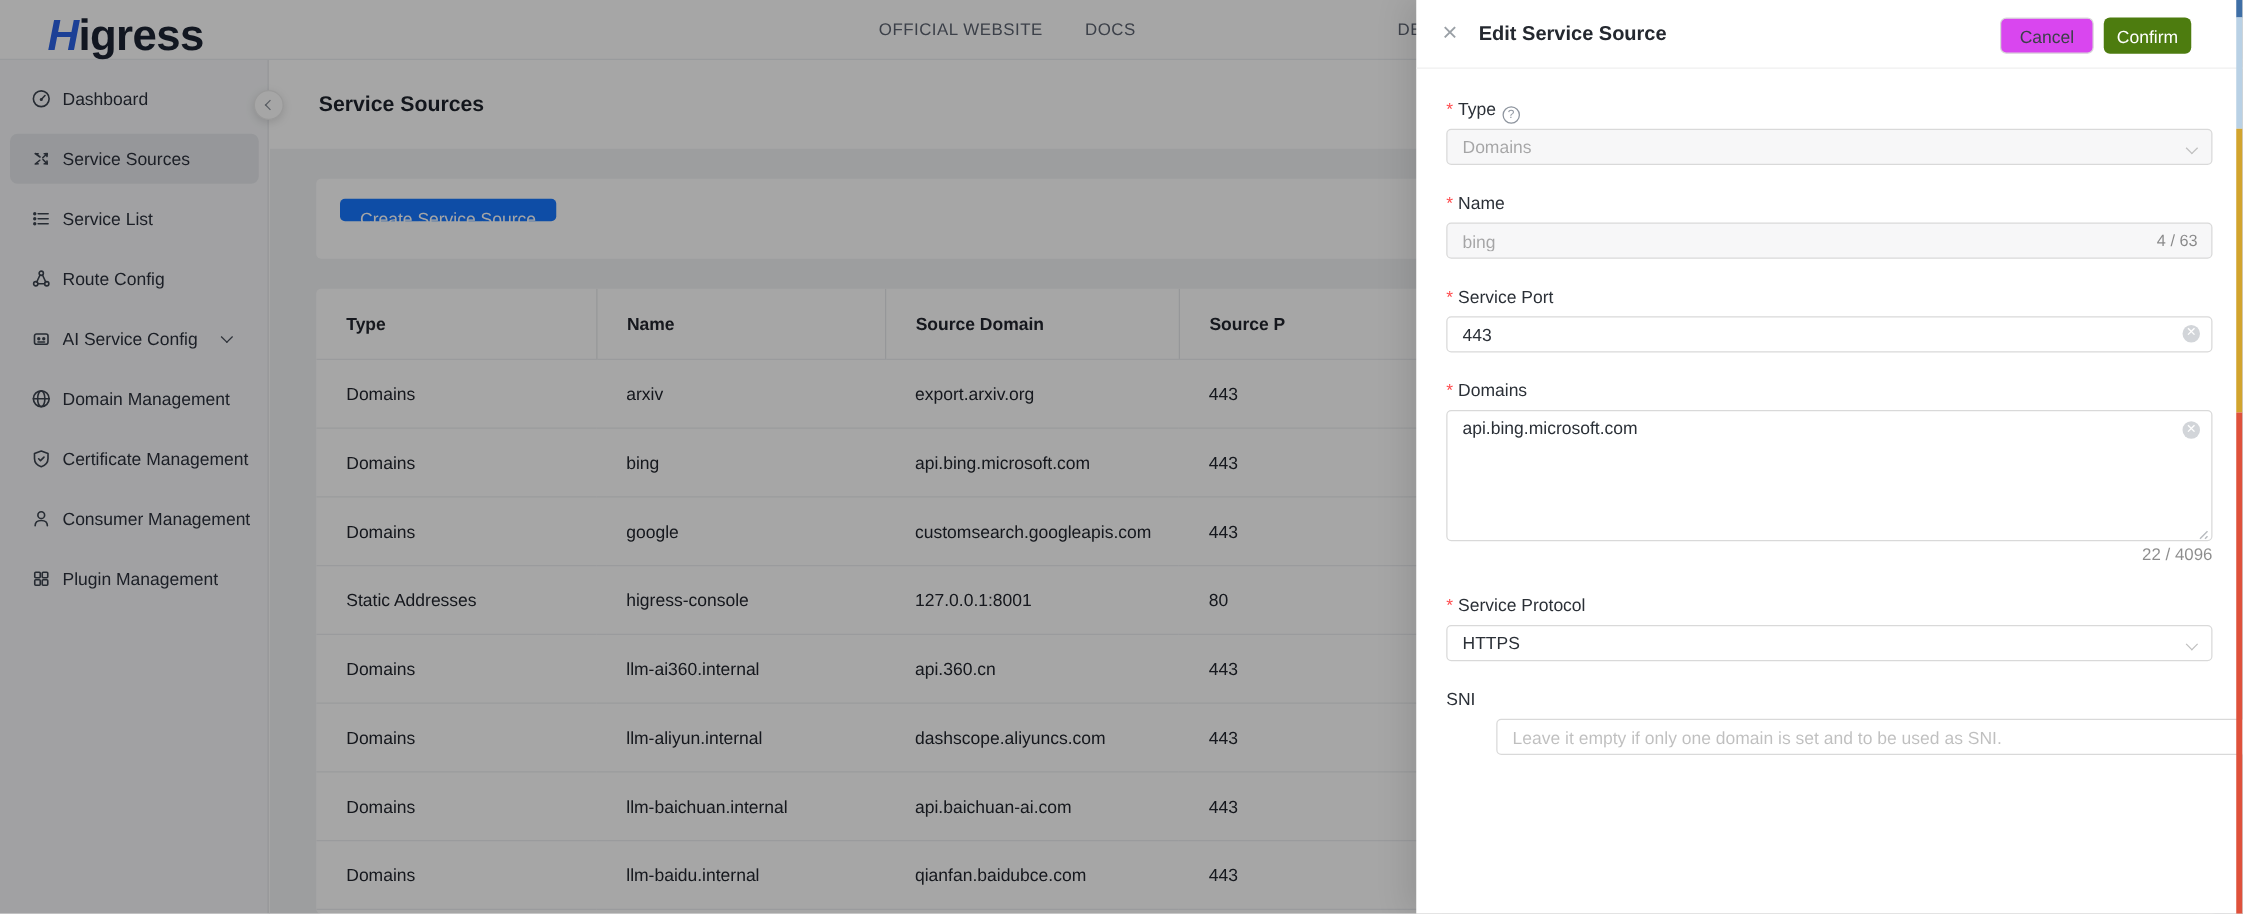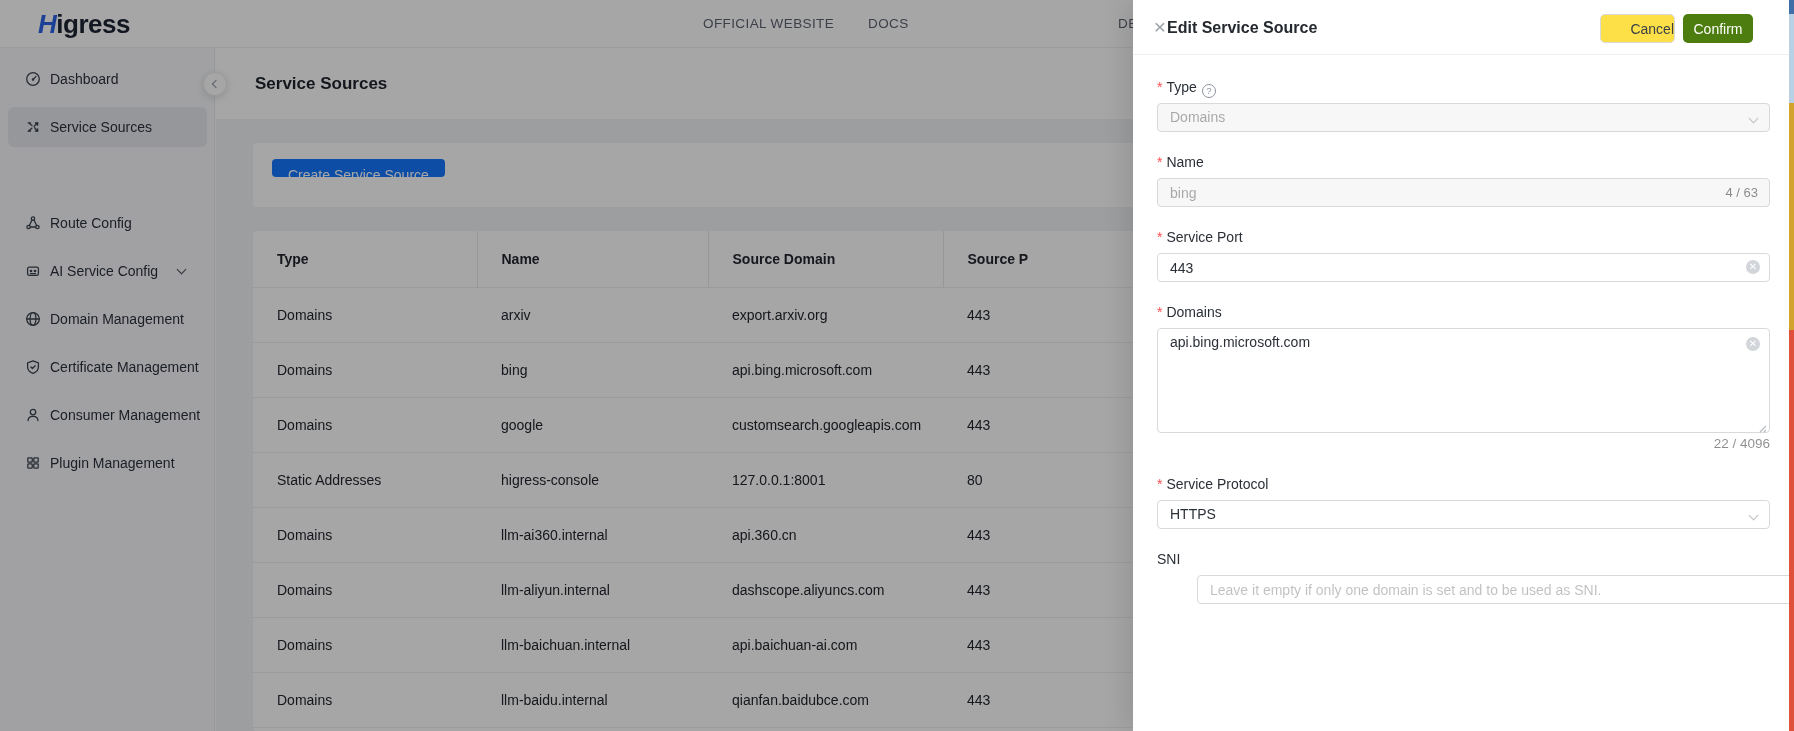--- a/index.html
+++ b/index.html
@@ -1,21 +1,21 @@
 <!DOCTYPE html>
 <html><head>
 <meta charset="utf-8">
 <style>
   * { margin:0; padding:0; box-sizing:border-box; }
   html,body { width:1794px; height:731px; overflow:hidden; }
   body { position:relative; font-family:"Liberation Sans","DejaVu Sans",sans-serif; background:#fff; color:#2b3037; }
 
   
   .navbar { position:absolute; left:0; top:0; width:1794px; height:48px; background:#fff; border-bottom:1px solid #eceef1; z-index:1; }
-  .logo { position:absolute; left:38px; top:9px; font-size:26px; font-weight:700; letter-spacing:-0.5px; }
+  .logo { position:absolute; left:38px; top:9px; font-size:35px; font-weight:700; letter-spacing:-0.5px; }
   .logo .h { color:#2c63e6; font-style:italic; font-weight:800; }
   .logo .rest { color:#1d2433; }
   .nav-item { position:absolute; top:0; height:48px; line-height:48px; font-size:13.5px; letter-spacing:0.4px; color:#5c6370; cursor:pointer; white-space:nowrap; }
 
   .sidebar { position:absolute; left:0; top:48px; width:215px; height:683px; background:#f7f8fa; border-right:1px solid #e6e8eb; z-index:1; }
   .side-item { position:absolute; left:8px; width:199px; height:40px; border-radius:6px; display:flex; align-items:center; cursor:pointer; }
   .side-item.selected { background:#e7e9ed; }
   .side-item .ico { position:absolute; left:17px; width:16px; height:16px; display:flex; }
   .side-item .lbl { position:absolute; left:42px; right:6px; font-size:14px; color:#2c313c; white-space:nowrap; overflow:hidden; }
   .chev-down { position:absolute; left:170px; top:15px; width:7px; height:7px; border-right:1.5px solid #454b57; border-bottom:1.5px solid #454b57; transform:rotate(45deg); }
@@ -38,22 +38,22 @@
   .grid td { height:55px; font-weight:400; }
   .col-type { width:224px; } .col-name { width:231px; } .col-domain { width:235px; }
 
   
   .mask { position:absolute; inset:0; background:rgba(0,0,0,0.35); z-index:10; }
 
   
   .drawer { position:absolute; left:1133px; top:0; width:661px; height:731px; background:#fff; z-index:20; box-shadow:-8px 0 24px rgba(0,0,0,.10); }
   .drawer-header { position:absolute; left:0; top:0; width:100%; height:55px; border-bottom:1px solid #efefef; }
   .close-x { position:absolute; left:16px; top:13px; width:22px; height:28px; font-size:21px; color:#9aa0a6; line-height:28px; text-align:center; cursor:pointer; }
-  .drawer-title { position:absolute; left:34px; top:0; height:55px; line-height:55px; font-size:16px; font-weight:700; color:#24282f; }
-  .btn-cancel { position:absolute; left:467px; top:14px; width:75px; height:29px; background:#fde047; border:1px solid #d9d9d9; border-radius:5px; font-size:14px; color:#3b4048; cursor:pointer;text-align:right; }
+  .drawer-title { position:absolute; left:50px; top:0; height:55px; line-height:55px; font-size:16px; font-weight:700; color:#24282f; }
+  .btn-cancel { position:absolute; left:467px; top:14px; width:75px; height:29px; background:#d946ef; border:1px solid #d9d9d9; border-radius:5px; font-size:14px; color:#3b4048; cursor:pointer; }
   .btn-confirm { position:absolute; left:550px; top:14px; width:70px; height:29px; background:#4d7c0f; border:none; border-radius:5px; font-size:14px; color:#fff; cursor:pointer; }
 
   .f-label { position:absolute; left:24px; font-size:14px; color:#2b3037; white-space:nowrap; }
   .req { color:#ff4d4f; margin-right:4px; font-size:14px; }
   .q-icon { display:inline-block; width:14px; height:14px; border:1.2px solid #8d949e; border-radius:50%; color:#8d949e; font-size:9.5px; line-height:12px; text-align:center; vertical-align:-2px; margin-left:5px; }
   .f-input { position:absolute; left:24px; width:613px; height:29px; border:1px solid #d9d9d9; border-radius:4px; background:#fff; font-size:14px; color:#2b3037; padding:0 30px 0 12px; font-family:"Liberation Sans","DejaVu Sans",sans-serif; }
   .f-input::placeholder { color:rgba(0,0,0,0.25); }
   .f-select { position:absolute; left:24px; width:613px; height:29px; border:1px solid #d9d9d9; border-radius:4px; background:#fff; line-height:27px; padding-left:12px; font-size:14px; color:#2b3037; cursor:pointer; }
   .disabled { background:#f7f7f8 !important; color:rgba(0,0,0,0.33) !important; cursor:not-allowed; }
   .sel-chev { position:absolute; right:12px; top:11px; width:7px; height:7px; border-right:1.4px solid #bfbfbf; border-bottom:1.4px solid #bfbfbf; transform:rotate(45deg); }
@@ -94,20 +94,31 @@
     <span class="lbl">Dashboard</span>
   </div>
   <div class="side-item selected" style="top:59px">
     <span class="ico">
         <svg class="ic" viewBox="0 0 16 16">
           <path d="M3.2 3.8 L7 6.6 M9.4 8.6 L12.8 12.2 M12.8 3.8 L9.2 7.2 M6.8 9.2 L3.2 12.2 M12.8 3.8 l-2.4 0.2 M12.8 3.8 l-0.2 2.4 M12.8 12.2 l-2.4 -0.2 M12.8 12.2 l-0.2 -2.4 M3.2 3.8 l2.3 0.2 M3.2 12.2 l2.3 -0.2"></path>
         </svg>
       </span>
     <span class="lbl">Service Sources</span>
   </div>
+  <div class="side-item" style="top:107px">
+    <span class="ico">
+        <svg class="ic" viewBox="0 0 16 16">
+          <path d="M5.5 4 H13.5 M5.5 8 H13.5 M5.5 12 H13.5"></path>
+          <circle cx="2.8" cy="4" r="0.7" fill="#3d4450"></circle>
+          <circle cx="2.8" cy="8" r="0.7" fill="#3d4450"></circle>
+          <circle cx="2.8" cy="12" r="0.7" fill="#3d4450"></circle>
+        </svg>
+      </span>
+    <span class="lbl">Service List</span>
+  </div>
   <div class="side-item" style="top:155px">
     <span class="ico">
         <svg class="ic" viewBox="0 0 16 16">
           <circle cx="8" cy="3.6" r="1.7"></circle>
           <circle cx="3.6" cy="12" r="1.7"></circle>
           <circle cx="12.4" cy="12" r="1.7"></circle>
           <path d="M7 5 L4.4 10.6 M9 5 L11.6 10.6 M5.3 12 H10.7"></path>
         </svg>
       </span>
     <span class="lbl">Route Config</span>

